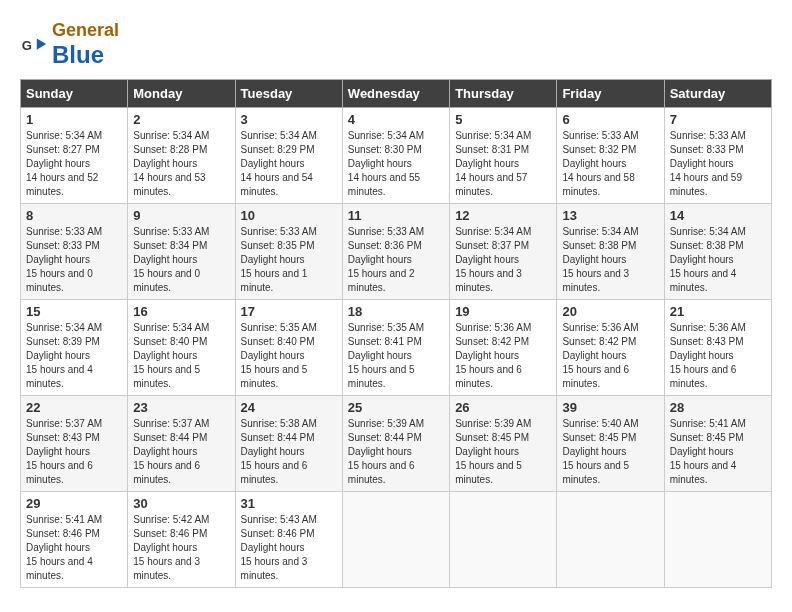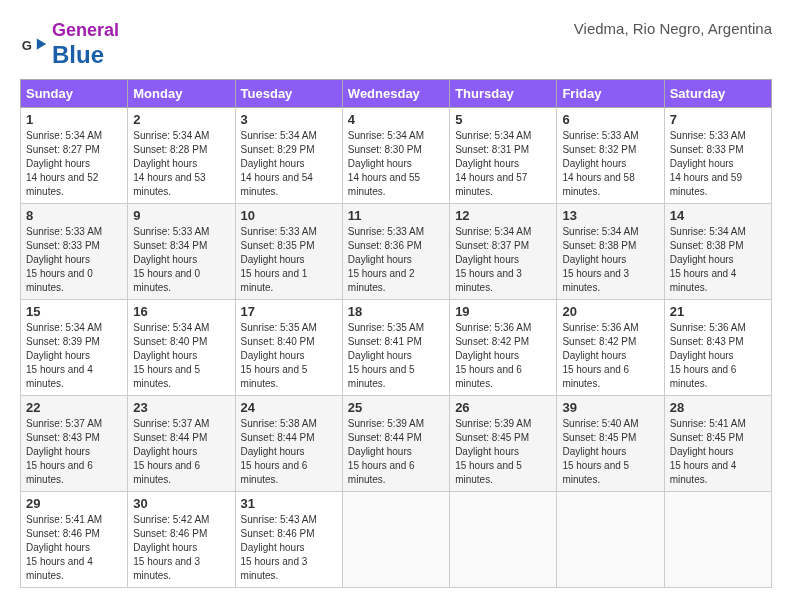--- a/index.html
+++ b/index.html
@@ -17,21 +17,21 @@
       margin-bottom: 10px;
     }
     .logo {
       display: flex;
       align-items: center;
       gap: 4px;
     }
     .logo-text-general {
       font-size: 18px;
       font-weight: bold;
-      color: #a21caf;
+      color: #a16207;
     }
     .logo-text-blue {
       font-size: 24px;
       font-weight: bold;
       color: #1a5fa8;
     }
     .logo-icon {
       width: 28px;
       height: 28px;
     }
@@ -46,21 +46,21 @@
     .location-subtitle {
       font-size: 15px;
       color: #555;
     }
     table {
       width: 100%;
       border-collapse: collapse;
       table-layout: fixed;
     }
     thead tr th {
-      background-color: #8b5cf6;
+      background-color: #404040;
       color: #fff;
       font-size: 13px;
       font-weight: bold;
       padding: 6px 5px;
       text-align: left;
       border: 1px solid #aaa;
     }
     tbody tr td {
       border: 1px solid #ccc;
       vertical-align: top;
@@ -98,21 +98,20 @@
     <svg class="logo-icon" viewBox="0 0 30 30">
       <text x="2" y="20" font-size="14" font-weight="bold" fill="#333">G</text>
       <polygon points="18,8 28,14 18,20" fill="#1a5fa8"></polygon>
     </svg>
     <div>
       <span class="logo-text-general">General</span><br>
       <span class="logo-text-blue">Blue</span>
     </div>
   </div>
   <div class="title-area">
-    <div class="location-subtitle">Viedma, Rio Negro, Argentina</div>
   </div>
 </div>
 
 <table>
   <thead>
     <tr>
     <th>Sunday</th>
         <th>Monday</th>
         <th>Tuesday</th>
         <th>Wednesday</th>

